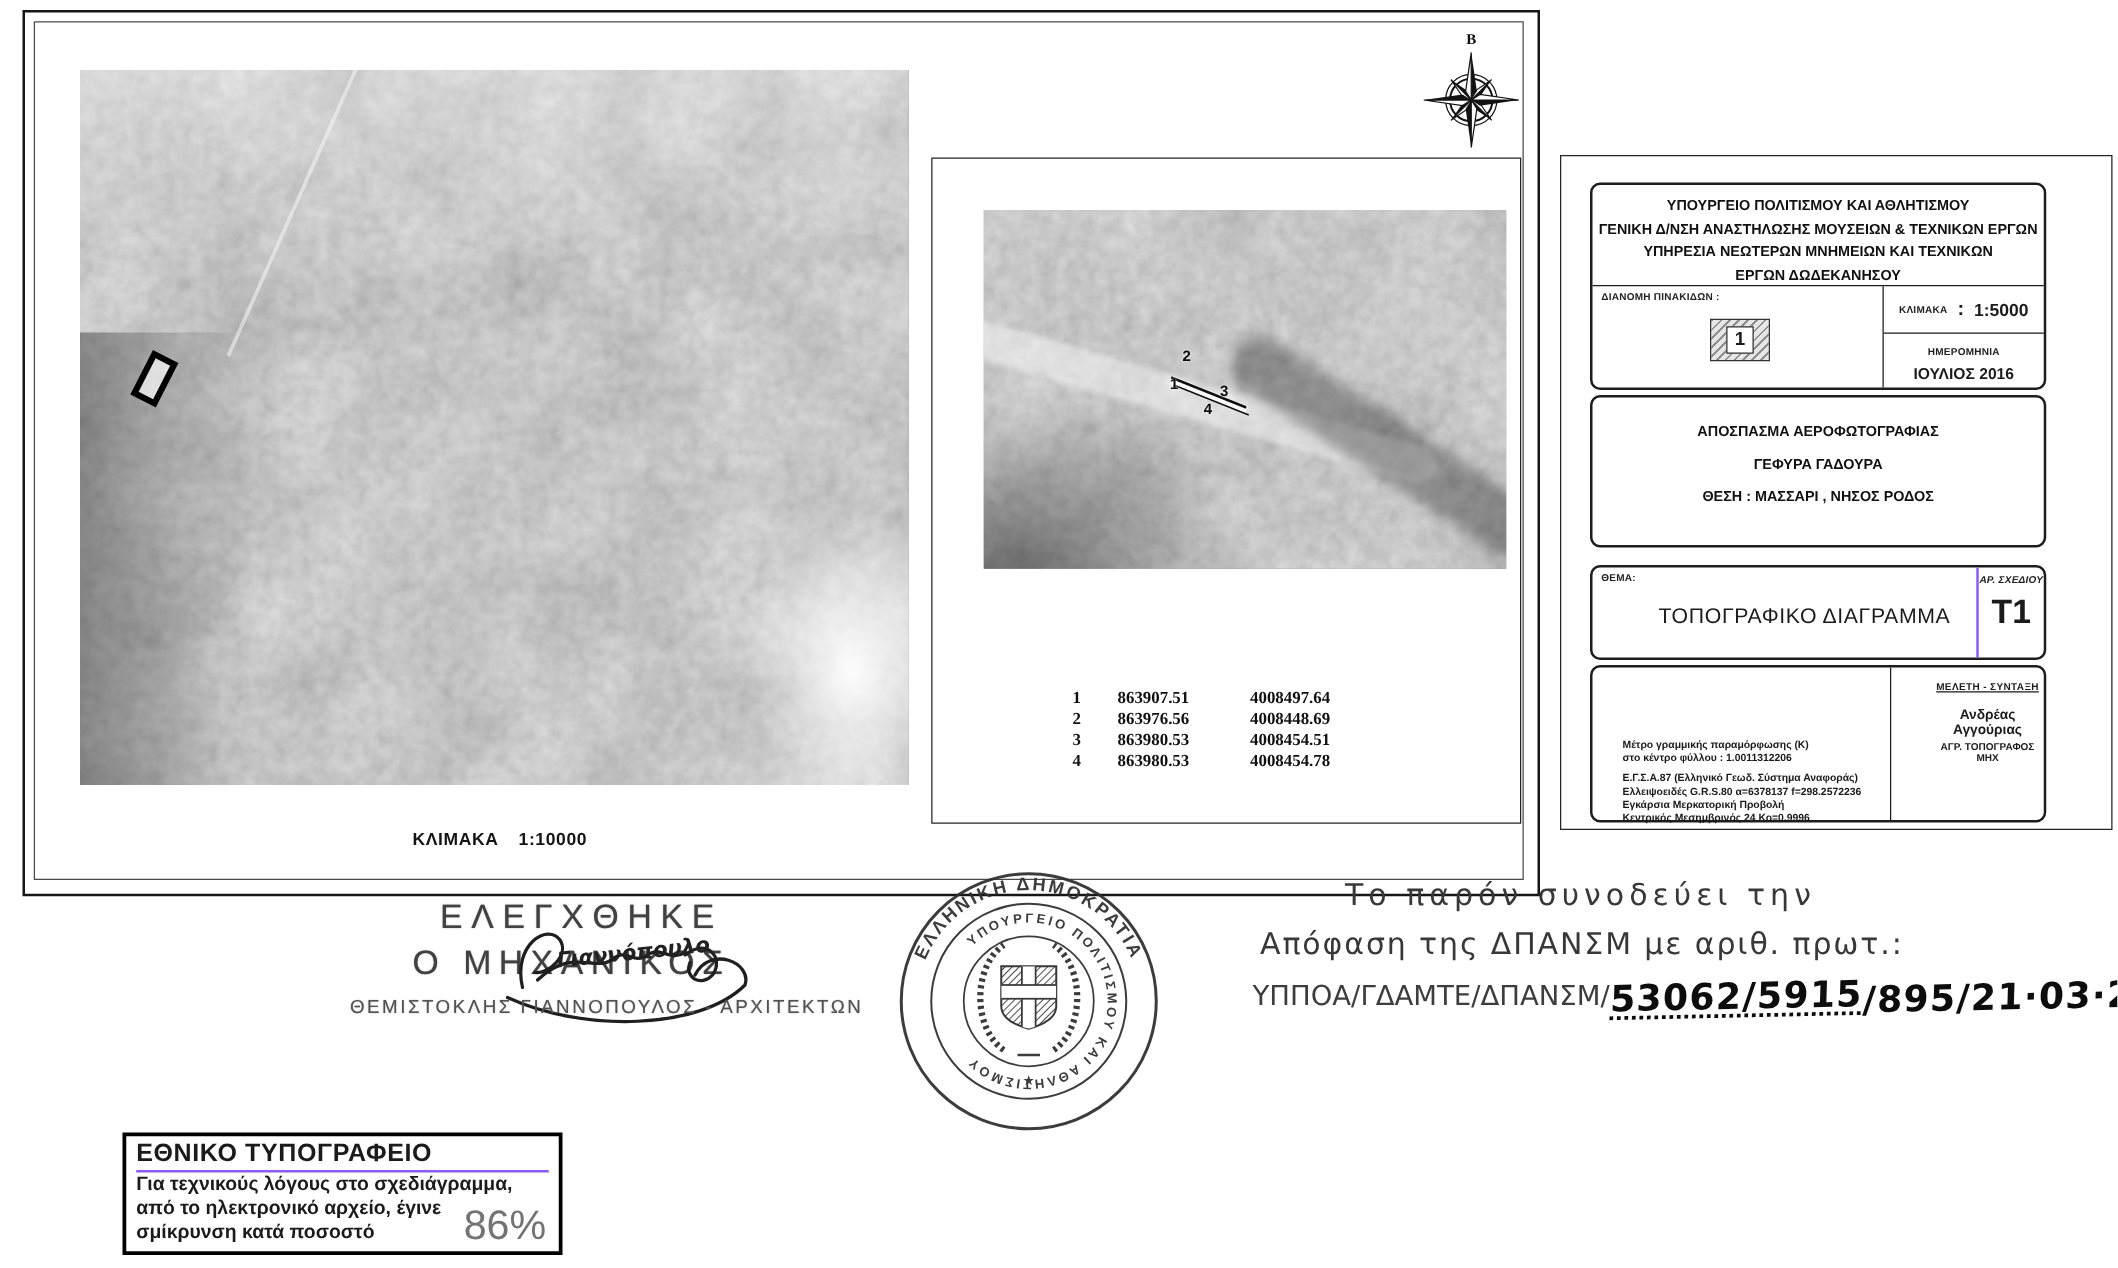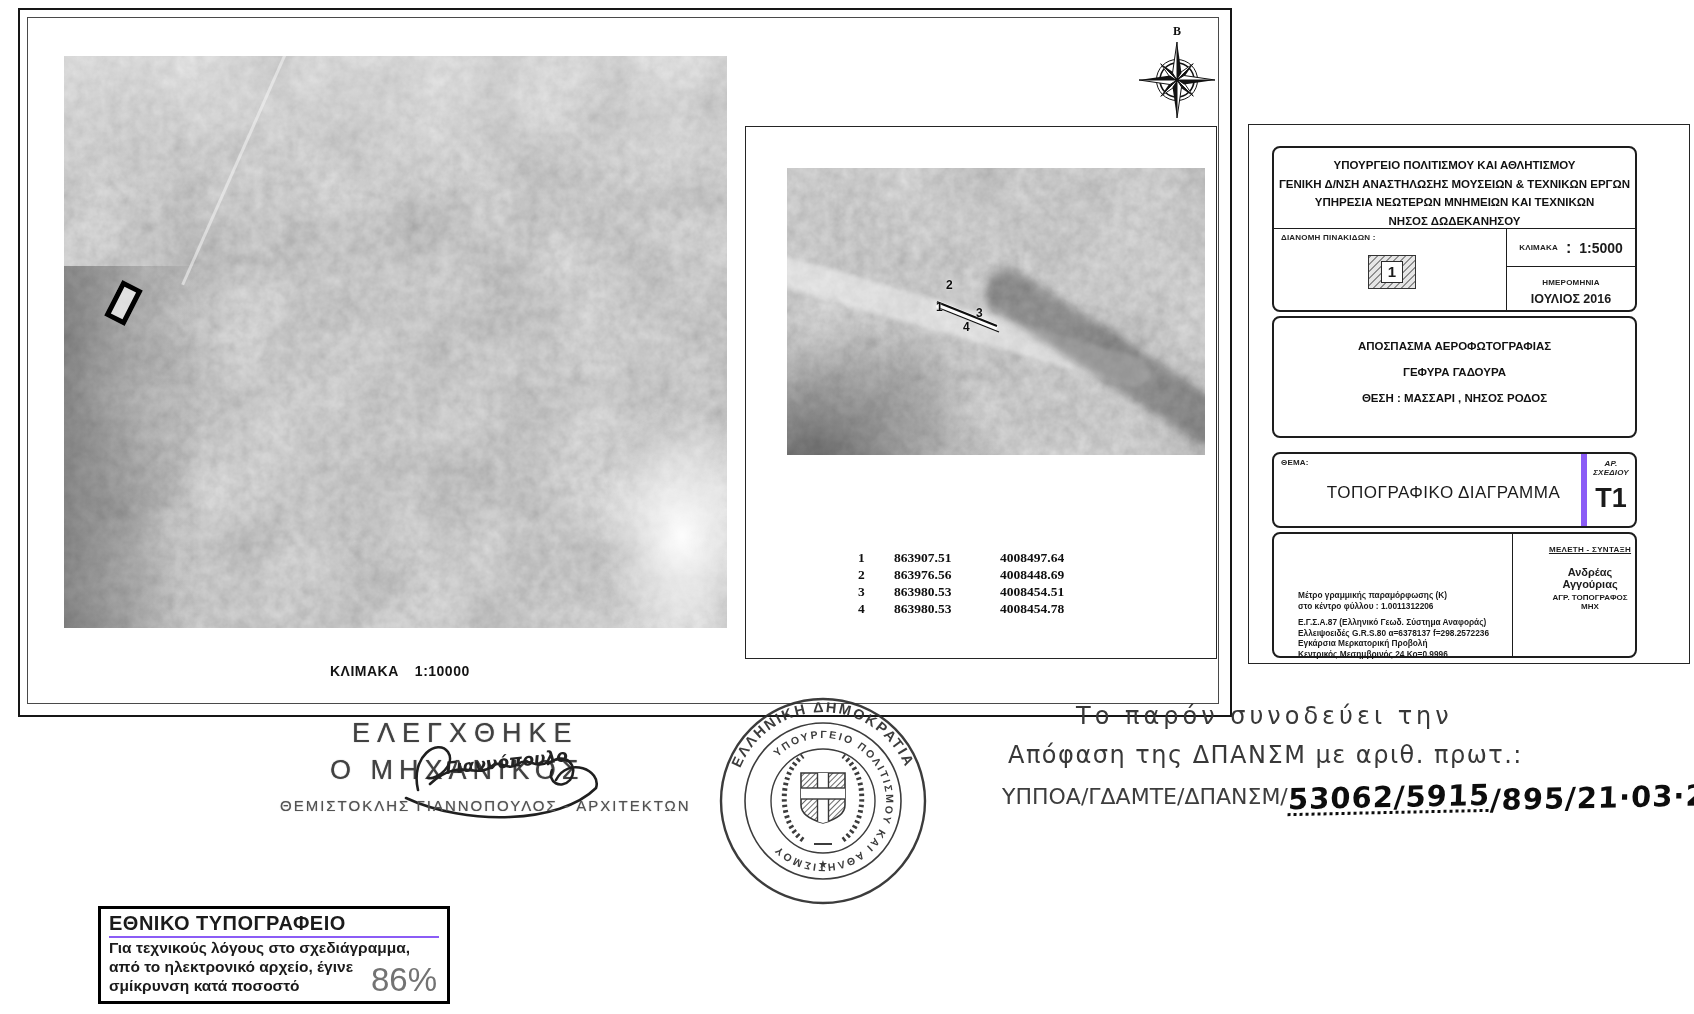--- a/index.html
+++ b/index.html
@@ -66,21 +66,21 @@
   .scale-row .val{font-size:14px;font-weight:bold;}
   .date-row{flex:1;text-align:center;padding-top:4px;}
   .date-row .val{display:block;font-size:12.5px;font-weight:bold;margin-top:3px;}
 
   .subject{padding-top:15px;text-align:center;font-weight:bold;font-size:11.5px;line-height:26px;color:#111;}
 
   .tb-c{display:flex;}
   .theme-cell{width:275px;position:relative;display:flex;align-items:center;justify-content:center;padding-left:32px;}
   .theme-cell .tiny{position:absolute;left:7px;top:4px;}
   .theme-val{font-size:17px;font-weight:normal;letter-spacing:.5px;margin-top:6px;}
-  .dwg-cell{flex:1;border-left:6px solid #8b5cf6;text-align:center;position:relative;}
+  .dwg-cell{flex:1;border-left:2px solid #8b5cf6;text-align:center;position:relative;}
   .dwg-cell .tiny{display:block;margin-top:5px;font-style:italic;}
   .dwg-no{font-size:27px;font-weight:bold;margin-top:6px;display:block;}
 
   .tb-d{display:flex;}
   .geo-cell{width:238px;position:relative;}
   .geo-text{position:absolute;left:24px;top:56px;font-size:8.3px;font-weight:bold;line-height:10.5px;color:#1a1a1a;white-space:nowrap;}
   .geo-text .sp{height:6px;}
   .auth-cell{flex:1;border-left:1.5px solid #1d1d1d;text-align:center;padding-top:11px;padding-left:32px;}
   .auth-label{font-size:8px;font-weight:bold;text-decoration:underline;letter-spacing:.3px;}
   .auth-name{font-size:11px;font-weight:bold;margin-top:12px;}
@@ -239,21 +239,21 @@
     </g>
   </svg>
 
   <div class="abs titlecol"></div>
 
   <div class="abs tb-box tb-a">
     <div class="agency">
       <div>ΥΠΟΥΡΓΕΙΟ ΠΟΛΙΤΙΣΜΟΥ ΚΑΙ ΑΘΛΗΤΙΣΜΟΥ</div>
       <div>ΓΕΝΙΚΗ Δ/ΝΣΗ ΑΝΑΣΤΗΛΩΣΗΣ ΜΟΥΣΕΙΩΝ &amp; ΤΕΧΝΙΚΩΝ ΕΡΓΩΝ</div>
       <div>ΥΠΗΡΕΣΙΑ ΝΕΩΤΕΡΩΝ ΜΝΗΜΕΙΩΝ ΚΑΙ ΤΕΧΝΙΚΩΝ</div>
-      <div>ΝΗΣΟΣ ΔΩΔΕΚΑΝΗΣΟΥ</div>
+      <div>ΕΡΓΩΝ ΔΩΔΕΚΑΝΗΣΟΥ</div>
     </div>
     <div class="split">
       <div class="cell-plate">
         <span class="tiny">ΔΙΑΝΟΜΗ ΠΙΝΑΚΙΔΩΝ :</span>
         <div class="plate">
           <span>1</span>
         </div>
       </div>
       <div class="cell-scale">
         <div class="scale-row">

